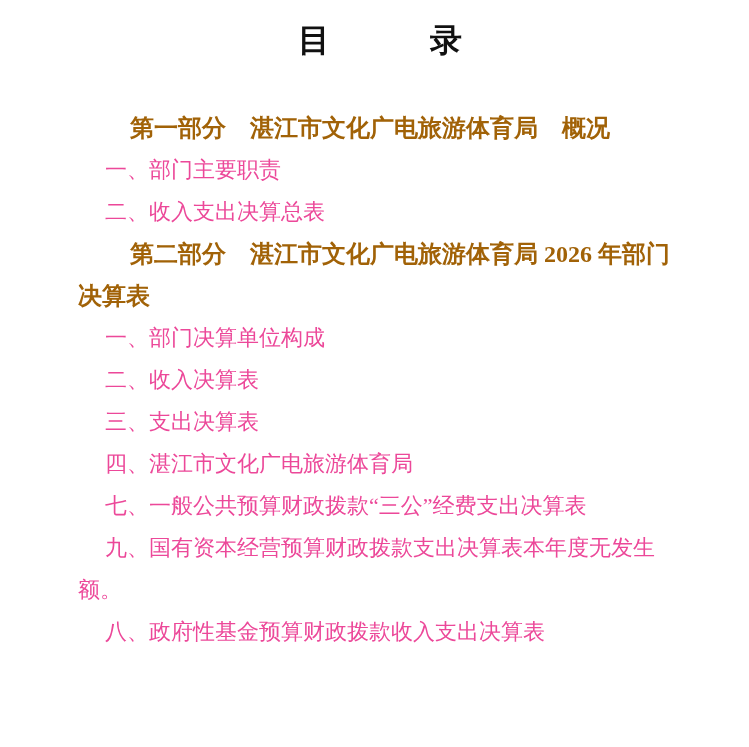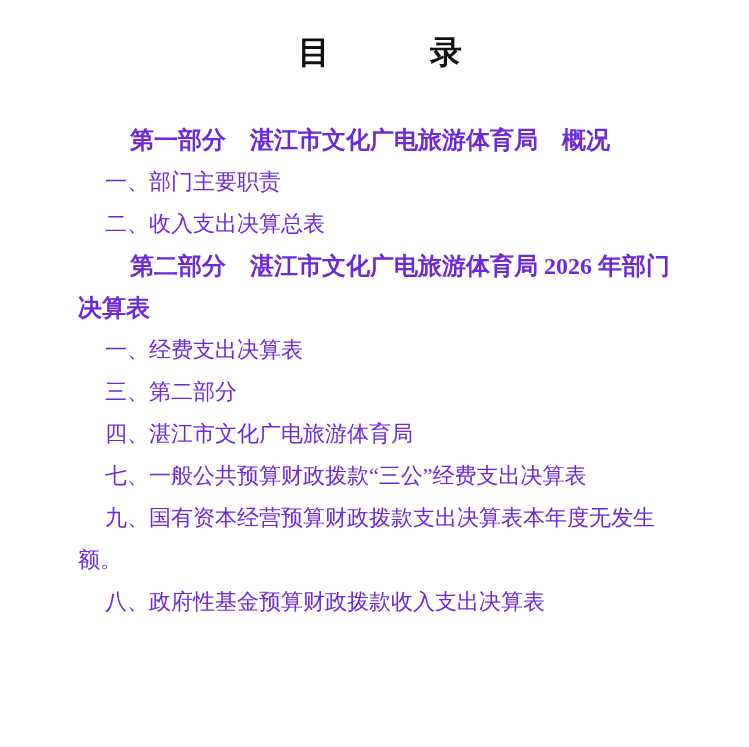--- a/index.html
+++ b/index.html
@@ -10,21 +10,21 @@
   body {
     width: 749px;
     height: 747px;
     overflow: hidden;
     font-family: "Liberation Serif", "DejaVu Serif", serif;
   }
   .page {
     box-sizing: border-box;
     width: 749px;
     height: 689px;
-    padding: 32px 66px 0 78px;
+    padding: 20px 66px 0 78px;
     background: #ffffff;
     overflow: hidden;
   }
   .doc-title {
     font-size: 32px;
     font-weight: bold;
     color: #111111;
     text-align: center;
     line-height: 40px;
     margin: 0 0 47px 0;
@@ -36,26 +36,26 @@
     padding: 0;
   }
   .line {
     line-height: 42px;
     white-space: nowrap;
     margin: 0;
   }
   .entry-heading .line {
     font-size: 24px;
     font-weight: bold;
-    color: #6d28d9;
+    color: #a16207;
   }
   .entry-item .line {
     font-size: 22px;
     font-weight: normal;
-    color: #6d28d9;
+    color: #ec4899;
   }
   .entry-heading .line.first { padding-left: 52px; }
   .entry-item .line.first { padding-left: 27px; }
   .line.cont { padding-left: 0; }
 </style>
 </head>
 <body>
 
 <div class="page">
   <div class="doc-title">目　　　录</div>
@@ -68,24 +68,27 @@
         <div class="line first">一、部门主要职责</div>
       </div>
       <div class="entry entry-item">
         <div class="line first">二、收入支出决算总表</div>
       </div>
       <div class="entry entry-heading">
         <div class="line first">第二部分　湛江市文化广电旅游体育局 2026 年部门</div>
         <div class="line cont">决算表</div>
       </div>
       <div class="entry entry-item">
-        <div class="line first">一、经费支出决算表</div>
+        <div class="line first">一、部门决算单位构成</div>
       </div>
       <div class="entry entry-item">
-        <div class="line first">三、第二部分</div>
+        <div class="line first">二、收入决算表</div>
+      </div>
+      <div class="entry entry-item">
+        <div class="line first">三、支出决算表</div>
       </div>
       <div class="entry entry-item">
         <div class="line first">四、湛江市文化广电旅游体育局</div>
       </div>
       <div class="entry entry-item">
         <div class="line first">七、一般公共预算财政拨款“三公”经费支出决算表</div>
       </div>
       <div class="entry entry-item">
         <div class="line first">九、国有资本经营预算财政拨款支出决算表本年度无发生</div>
         <div class="line cont">额。</div>

